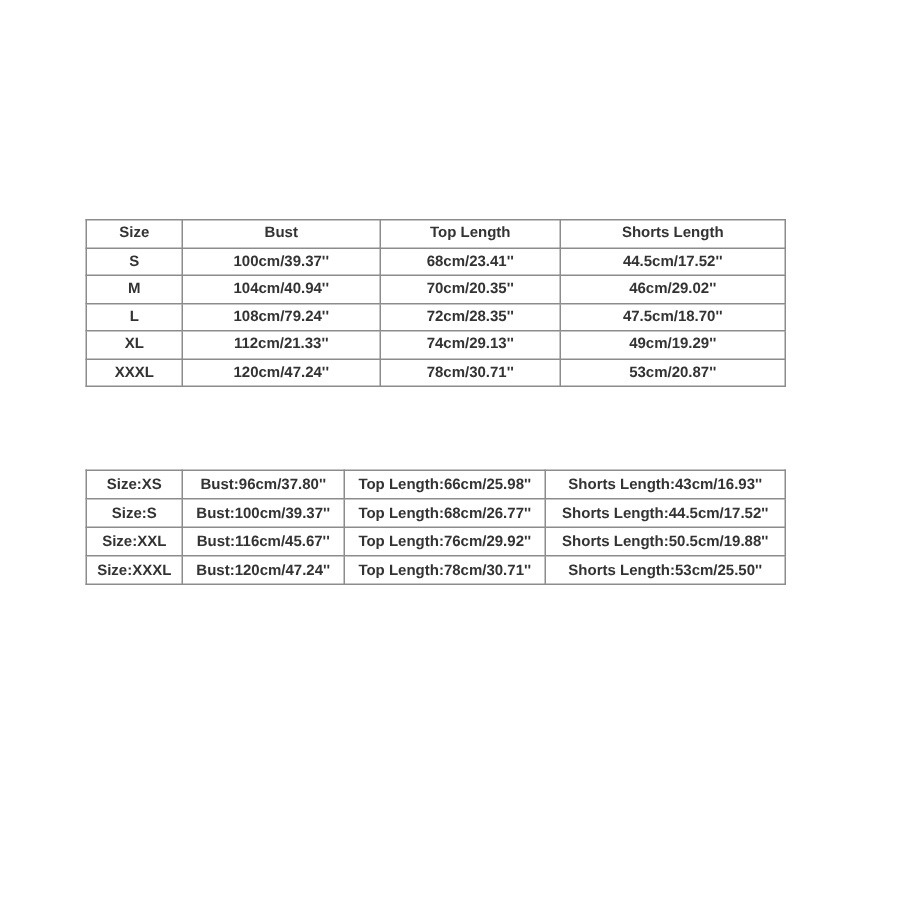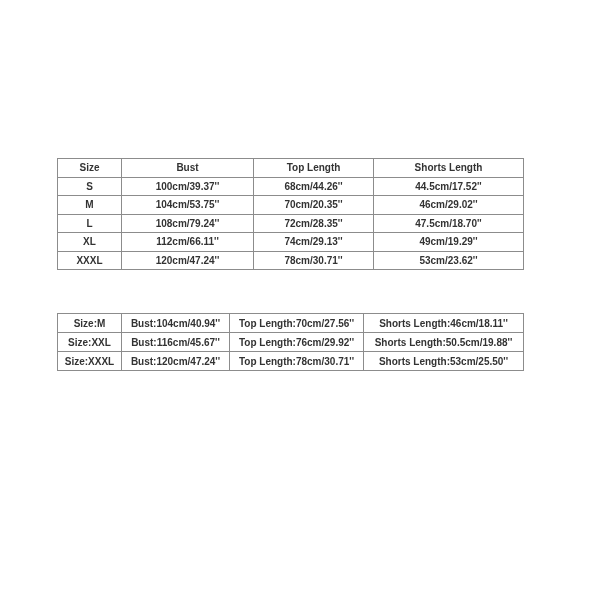--- a/index.html
+++ b/index.html
@@ -14,21 +14,21 @@
     background:#ffffff;
     overflow:hidden;
   }
   table {
     position:absolute;
     border-collapse:collapse;
     table-layout:fixed;
     width:466px;
     left:57px;
   }
-  #size-table { top:158px; }
+  #size-table { top:146px; }
   #combined-table { top:313px; }
   th, td {
     border:1px solid #8c8c8c;
     text-align:center;
     vertical-align:middle;
     font-size:10px;
     font-weight:bold;
     color:#333333;
     padding:0;
     white-space:nowrap;
@@ -54,63 +54,69 @@
         <th>Size</th>
         <th>Bust</th>
         <th>Top Length</th>
         <th>Shorts Length</th>
       </tr>
     </thead>
     <tbody>
       <tr>
         <td>S</td>
         <td>100cm/39.37''</td>
-        <td>68cm/44.26''</td>
+        <td>68cm/23.41''</td>
         <td>44.5cm/17.52''</td>
       </tr>
       <tr>
         <td>M</td>
-        <td>104cm/53.75''</td>
+        <td>104cm/40.94''</td>
         <td>70cm/20.35''</td>
         <td>46cm/29.02''</td>
       </tr>
       <tr>
         <td>L</td>
         <td>108cm/79.24''</td>
         <td>72cm/28.35''</td>
         <td>47.5cm/18.70''</td>
       </tr>
       <tr>
         <td>XL</td>
-        <td>112cm/66.11''</td>
+        <td>112cm/21.33''</td>
         <td>74cm/29.13''</td>
         <td>49cm/19.29''</td>
       </tr>
       <tr>
         <td>XXXL</td>
         <td>120cm/47.24''</td>
         <td>78cm/30.71''</td>
-        <td>53cm/23.62''</td>
+        <td>53cm/20.87''</td>
       </tr>
     </tbody>
   </table>
 
   <table id="combined-table">
     <colgroup>
       <col style="width:64px">
         <col style="width:108px">
         <col style="width:134px">
         <col style="width:160px">
     </colgroup>
     <tbody>
       <tr>
-        <td>Size:M</td>
-        <td>Bust:104cm/40.94''</td>
-        <td>Top Length:70cm/27.56''</td>
-        <td>Shorts Length:46cm/18.11''</td>
+        <td>Size:XS</td>
+        <td>Bust:96cm/37.80''</td>
+        <td>Top Length:66cm/25.98''</td>
+        <td>Shorts Length:43cm/16.93''</td>
+      </tr>
+      <tr>
+        <td>Size:S</td>
+        <td>Bust:100cm/39.37''</td>
+        <td>Top Length:68cm/26.77''</td>
+        <td>Shorts Length:44.5cm/17.52''</td>
       </tr>
       <tr>
         <td>Size:XXL</td>
         <td>Bust:116cm/45.67''</td>
         <td>Top Length:76cm/29.92''</td>
         <td>Shorts Length:50.5cm/19.88''</td>
       </tr>
       <tr>
         <td>Size:XXXL</td>
         <td>Bust:120cm/47.24''</td>

